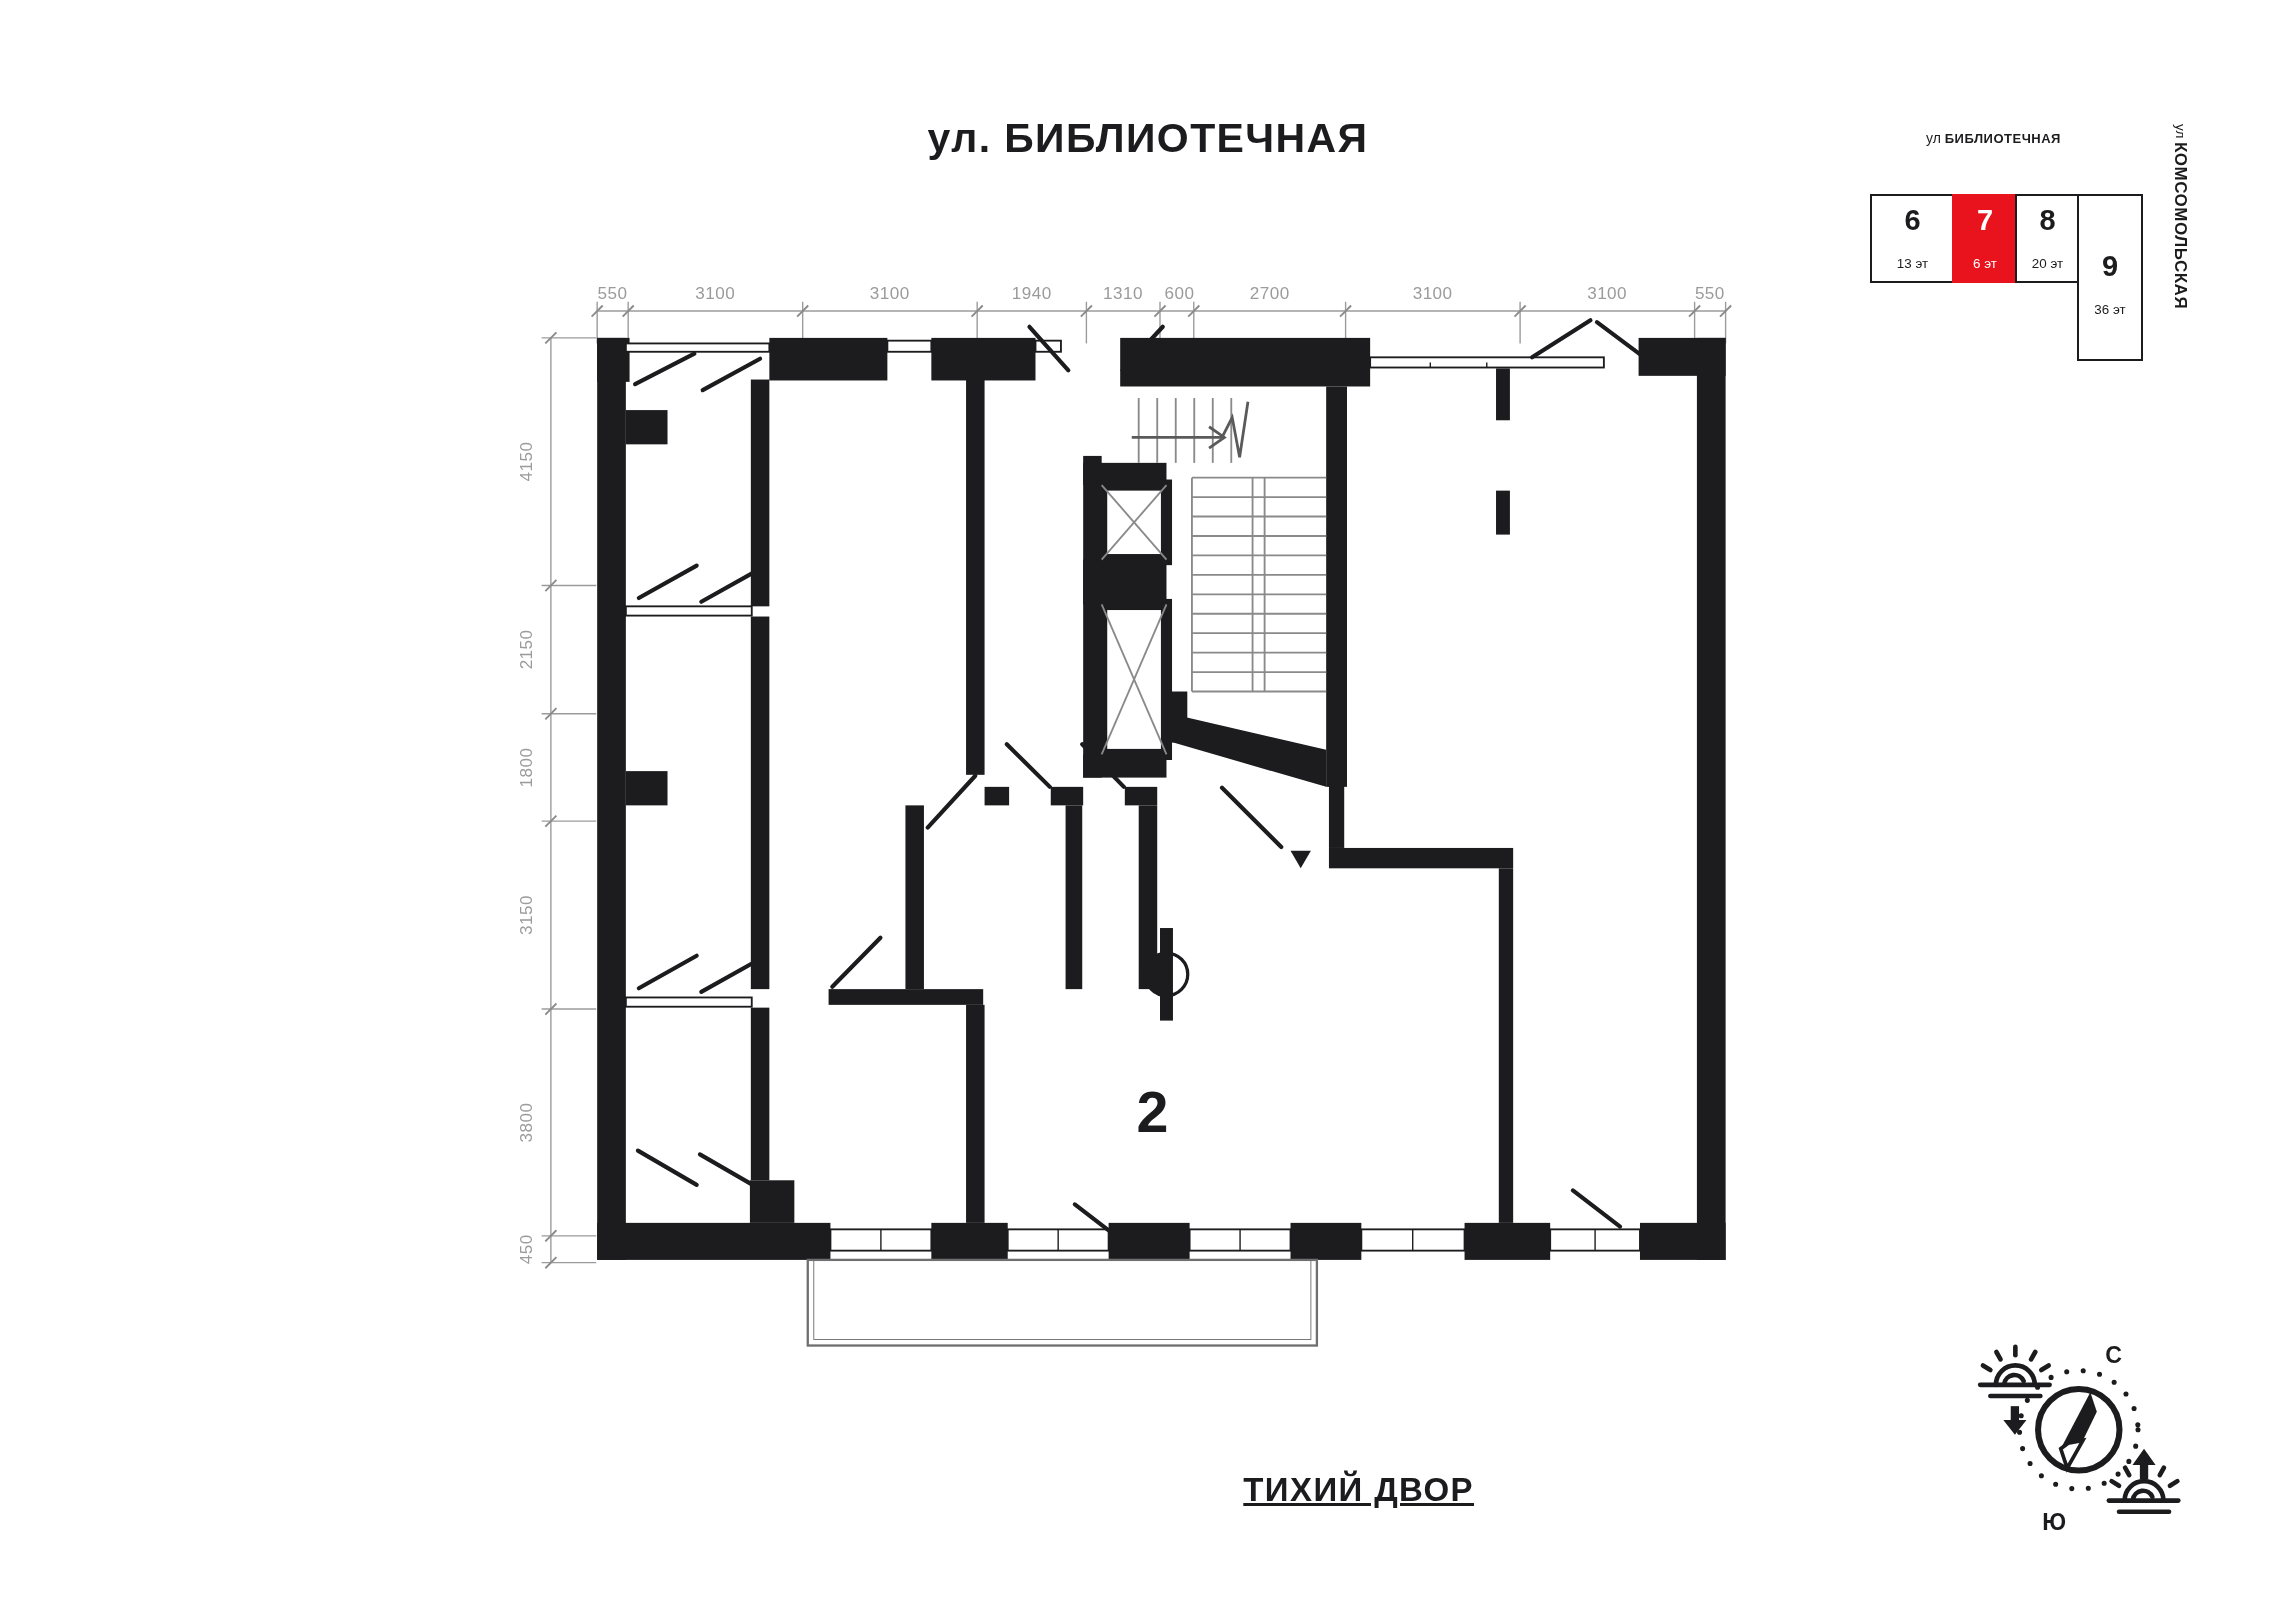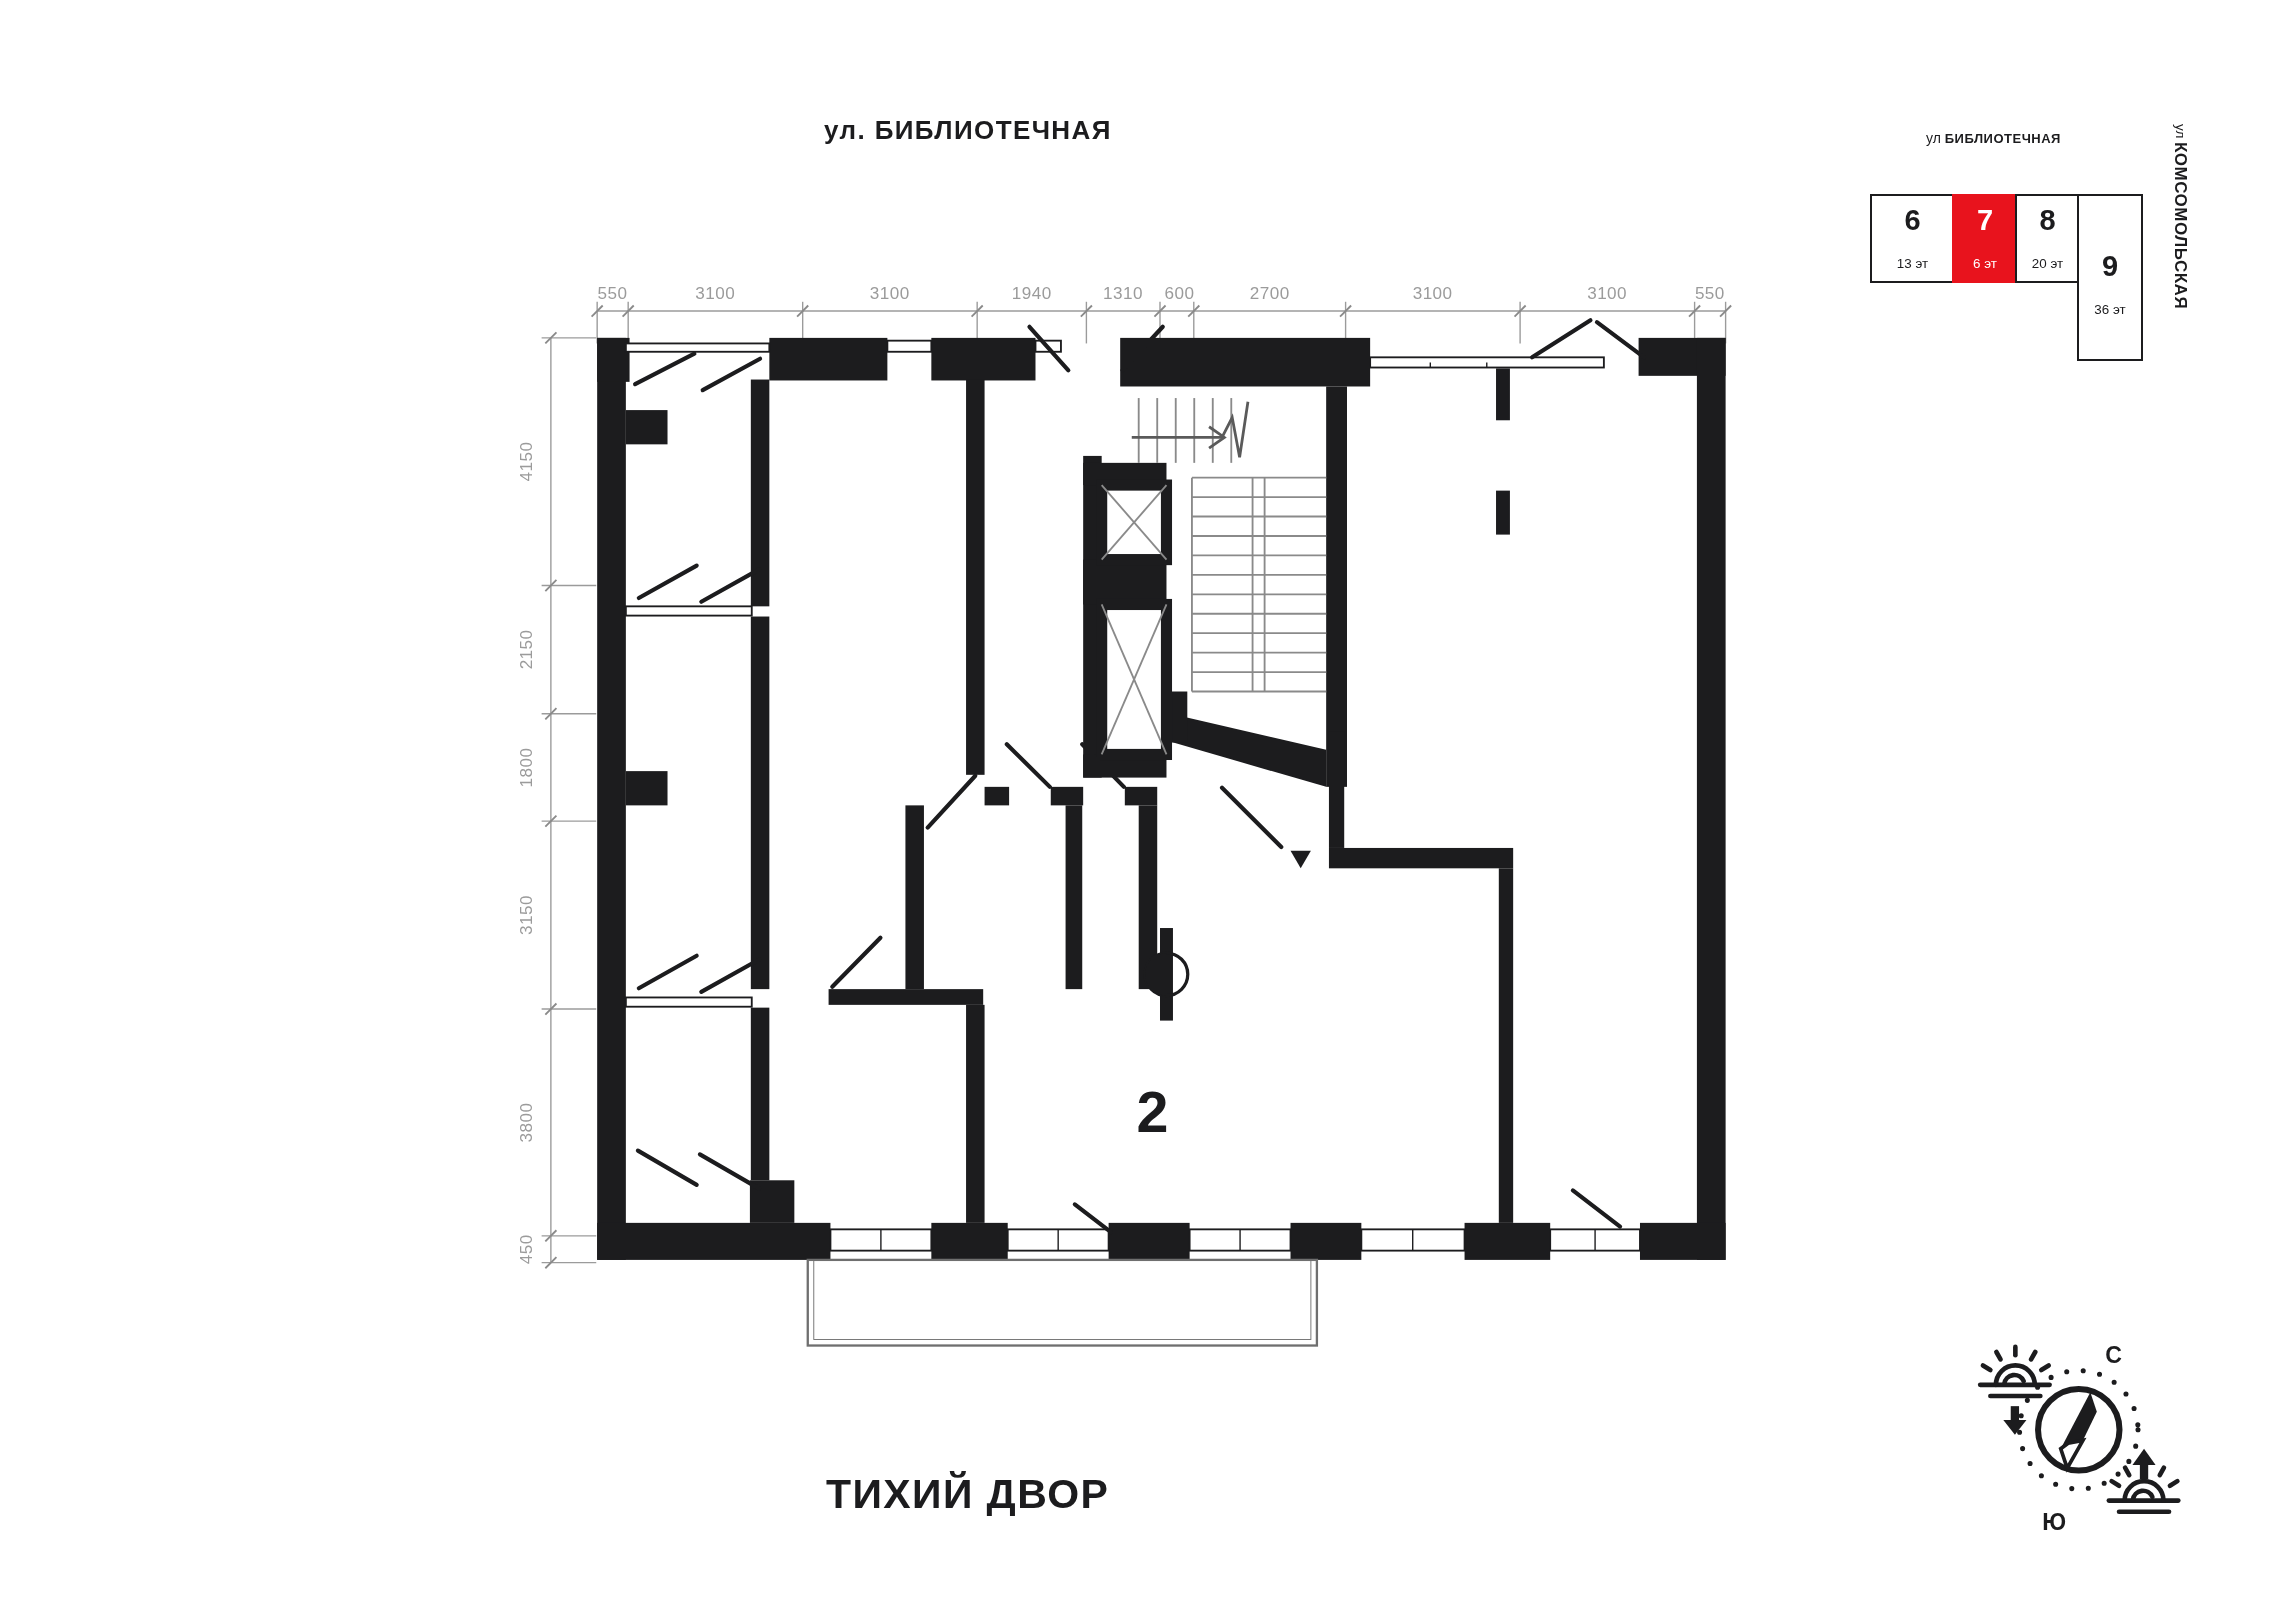--- a/index.html
+++ b/index.html
@@ -1,21 +1,21 @@
 <!DOCTYPE html>
 <html style="font-size:7.4px"><head>
 <meta charset="utf-8">
 <style>
   html,body{margin:0;padding:0;background:#ffffff;}
   .canvas{position:relative;width:2295px;height:1620px;background:#ffffff;overflow:hidden;
           font-family:"Liberation Sans", sans-serif;color:#1c1c1e;}
-  .title{position:absolute;left:824px;top:115px;width:648px;
-         font-size:26px;font-weight:bold;letter-spacing:1.4px;}
-  .bottom-label{position:absolute;left:826px;top:1471px;width:648px;text-align:left;
+  .title{position:absolute;left:824px;top:115px;width:648px;text-align:center;
          font-size:41px;font-weight:bold;letter-spacing:1.4px;}
+  .bottom-label{position:absolute;left:826px;top:1471px;width:648px;text-align:right;
+         font-size:33px;font-weight:bold;letter-spacing:1.4px;text-decoration:underline;}
   
   .minimap{position:absolute;left:1870px;top:111px;width:407px;height:602px;}
   .mm-street-top{position:absolute;left:56px;top:18.5px;font-size:14px;white-space:nowrap;}
   .mm-street-top b{font-size:13px;font-weight:bold;letter-spacing:0.5px;}
   .mm-street-right{position:absolute;left:300px;top:13px;writing-mode:vertical-rl;
          font-size:13.4px;white-space:nowrap;}
   .mm-street-right b{font-size:17px;font-weight:bold;letter-spacing:0.5px;}
   .mm-block{position:absolute;background:#fff;border:2.8px solid #1c1c1e;box-sizing:border-box;
          display:flex;flex-direction:column;align-items:center;justify-content:center;}
   .mm-block .num{font-size:29px;font-weight:bold;line-height:1;}

